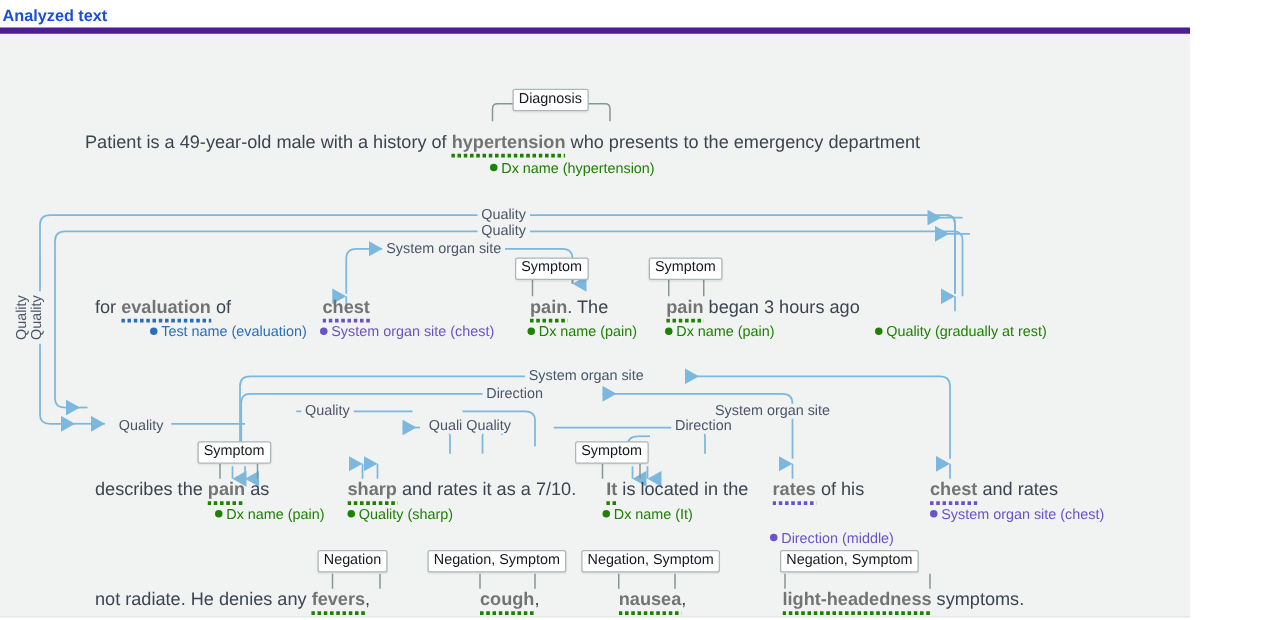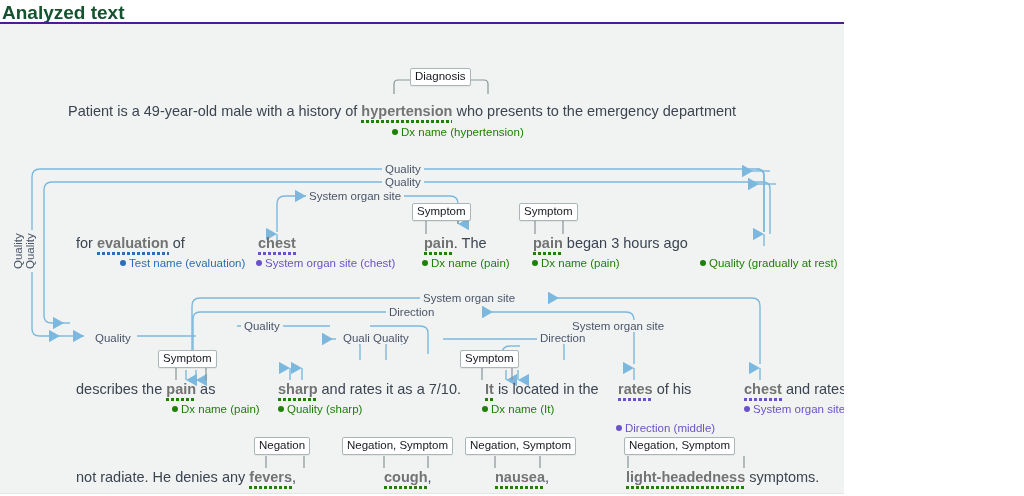--- a/index.html
+++ b/index.html
@@ -4,33 +4,33 @@
 <style>
   * { box-sizing: border-box; }
   html, body {
     margin: 0; padding: 0;
     width: 1024px; height: 496px;
     background: #ffffff;
     font-family: "Liberation Sans", sans-serif;
     overflow: hidden;
   }
   #page-title {
-    font-size: 19px;
+    font-size: 13px;
     font-weight: bold;
-    color: #14532d;
+    color: #1d4ed8;
     padding: 4px 0 0 2px;
     height: 22px;
     line-height: 18px;
   }
   #panel {
     position: relative;
-    width: 844px;
+    width: 952px;
     height: 472px;
     background: #f1f3f3;
-    border-top: 2px solid #4c1d95;
+    border-top: 5px solid #4c1d95;
     border-bottom: 1px solid #e4e6e6;
     overflow: hidden;
   }
   #svg-layer {
     position: absolute;
     left: 0; top: 0;
     width: 1024px; height: 472px;
     pointer-events: none;
   }
   .rel-label {

